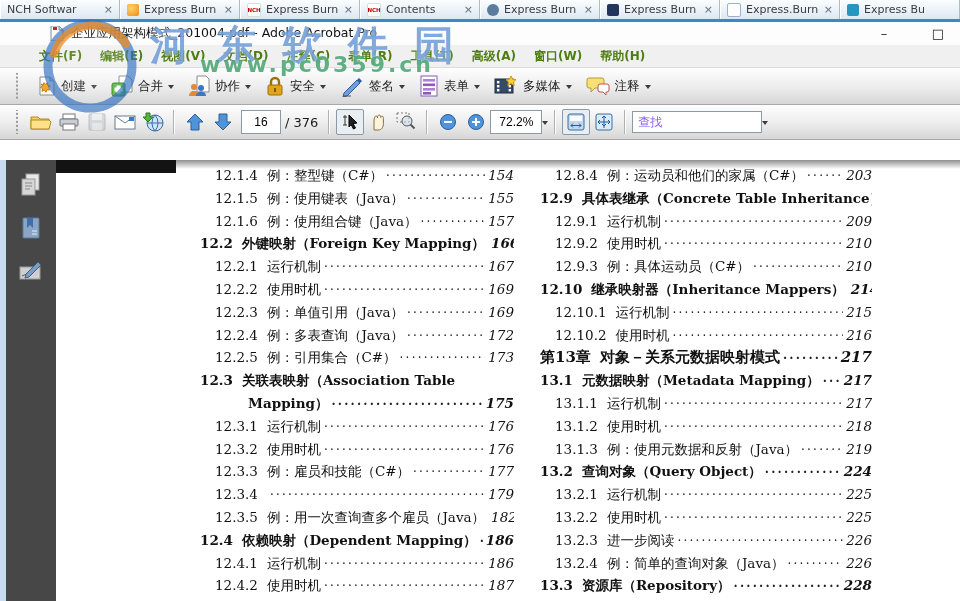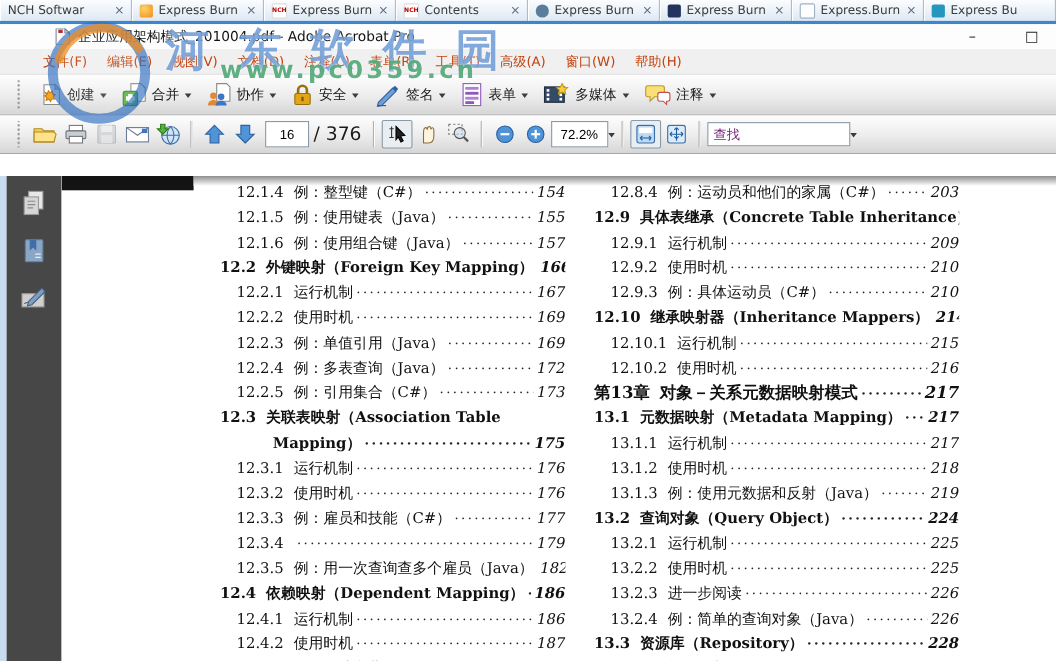--- a/index.html
+++ b/index.html
@@ -25,39 +25,39 @@
 
   
   .titlebar{position:absolute;top:22px;left:0;width:960px;height:23px;background:#fdfdfd;
             display:flex;align-items:center;font-size:12.5px;color:#111;border-bottom:1px solid #e6e6e6;text-align:right;}
   .titlebar .appicon{margin-left:50px;margin-right:7px;width:14px;height:15px;}
   .wincontrols{position:absolute;right:8px;top:2px;display:flex;gap:26px;}
   .winbtn{width:28px;height:18px;display:flex;align-items:center;justify-content:center;font-size:13px;color:#222;}
 
   .menubar{position:absolute;top:45px;left:0;width:960px;height:23px;background:#f0f0f0;
            border-bottom:1px solid #dcdcdc;display:flex;align-items:center;padding-left:30px;box-sizing:border-box;}
-  .menuitem{padding:3px 9px;font-size:12px;color:#c2410c;white-space:nowrap;}
+  .menuitem{padding:3px 9px;font-size:12px;color:#4d7c0f;white-space:nowrap;font-weight:bold;}
 
   .tb{position:absolute;left:0;width:960px;background:linear-gradient(#fefefe 0%,#ececec 55%,#d6d6d6 100%);
       border-bottom:1px solid #a8a8a8;display:flex;align-items:center;box-sizing:border-box;}
   .tb1{top:68px;height:37px;padding-left:14px;}
   .tb2{top:105px;height:35px;padding-left:14px;}
   .grip{width:5px;height:70%;margin-right:8px;
         background-image:radial-gradient(circle,#9a9a9a 1px,transparent 1.2px);
         background-size:4px 4px;background-repeat:repeat-y;background-position:center;}
   .sep{width:1px;height:70%;background:#b0b0b0;border-right:1px solid #fff;margin:0 6px;}
   .bigbtn{display:flex;align-items:center;gap:5px;padding:4px 7px;font-size:12.5px;color:#1a1a1a;border-radius:2px;}
   .bigbtn svg{display:block;}
   .caret{width:0;height:0;border:3px solid transparent;border-top:4px solid #3c3c3c;margin-top:4px;}
   .smallbtn{width:28px;height:26px;display:flex;align-items:center;justify-content:center;border-radius:2px;}
   .smallbtn.pressed{background:#e9eef3;border:1px solid #8a9aa8;box-sizing:border-box;}
   .pageinput{width:34px;height:20px;border:1px solid #8a9aa8;text-align:center;font-size:12px;background:#fff;margin:0 4px;}
-  .pagetotal{font-size:17px;color:#1a1a1a;margin-right:4px;white-space:nowrap;}
+  .pagetotal{font-size:13px;color:#1a1a1a;margin-right:4px;white-space:nowrap;}
   .zoominput{width:46px;height:20px;border:1px solid #8a9aa8;text-align:center;font-size:12px;background:#fff;}
-  .findinput{width:118px;height:20px;border:1px solid #8a9aa8;font-size:12px;padding:0 5px;color:#701a75;background:#fff;}
+  .findinput{width:118px;height:20px;border:1px solid #8a9aa8;font-size:12px;padding:0 5px;color:#8b5cf6;background:#fff;}
 
   
   .main{position:absolute;top:140px;left:0;width:960px;height:461px;display:flex;margin-top:20px;}
   .winedge{width:6px;background:#c8dcef;}
   .sidebar{width:50px;background:#474747;display:flex;flex-direction:column;align-items:center;
            padding-top:13px;gap:15px;box-sizing:border-box;}
   .side-icon{width:28px;height:28px;display:flex;align-items:center;justify-content:center;border-radius:3px;}
   .docpane{flex:1;background:#fff;position:relative;overflow:hidden;}
   .dark-corner{position:absolute;top:0;left:0;width:120px;height:13px;background:#131313;}
   .top-fade{position:absolute;top:0;left:120px;right:0;height:9px;background:linear-gradient(#8e8e8e,#ffffff);}

